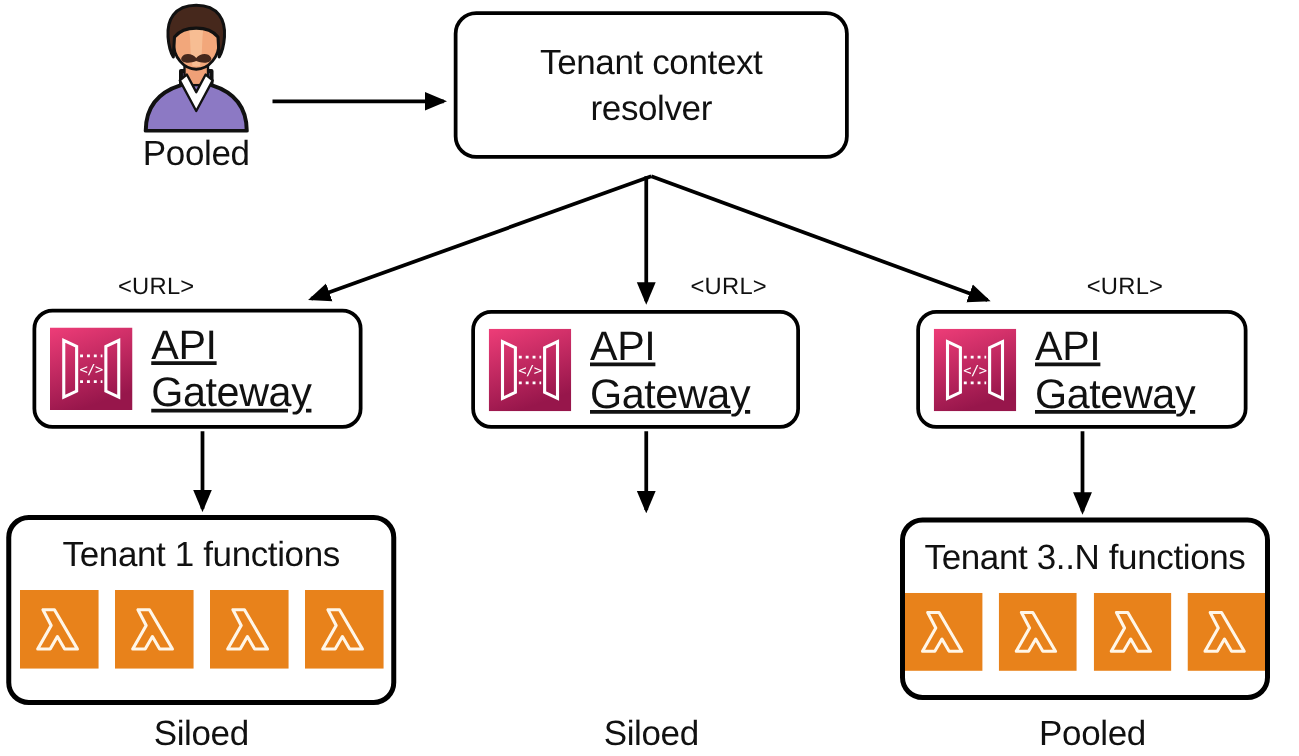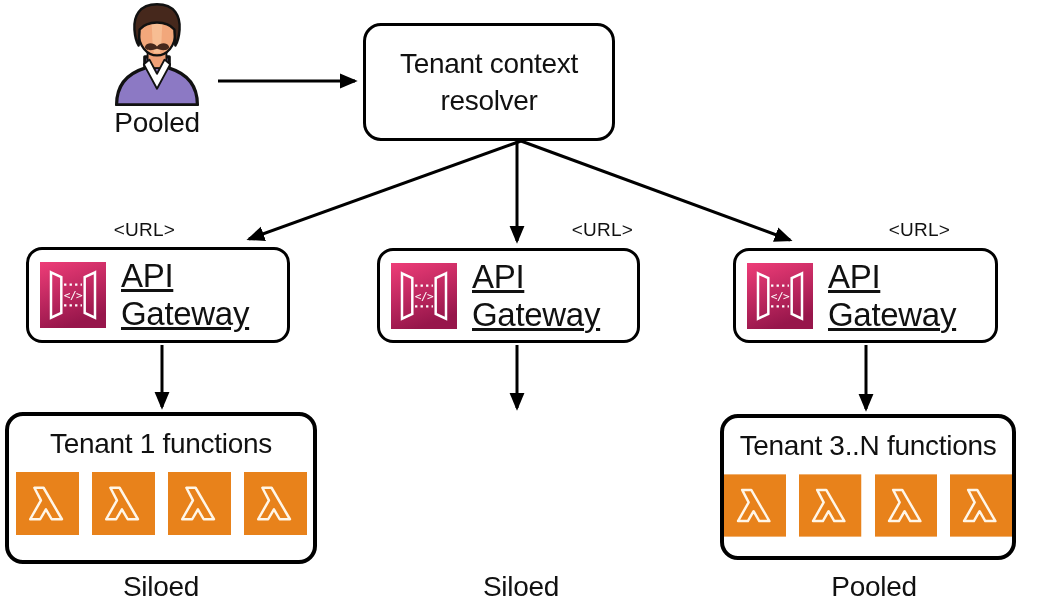--- a/index.html
+++ b/index.html
@@ -20,21 +20,21 @@
   .resolver span{display:inline-block;max-width:215px;}
   .gateway{
     display:flex;align-items:center;padding-left:11px;gap:15px;
   }
   .gateway .gw-label{font-size:33px;text-decoration:underline;}
   .gw-icon{width:66px;height:66px;flex:0 0 66px;}
   .fnbox{border-radius:18px;border-width:4px;}
   .fn-title{text-align:center;margin-top:12px;font-size:28px;}
   .lambda-row{display:flex;justify-content:center;gap:13px;margin-top:12px;}
   .lambda-icon{width:63px;height:63px;display:block;}
-  .url-label{font-size:19px;text-align:right;letter-spacing:0.2px;}
+  .url-label{font-size:19px;text-align:center;letter-spacing:0.2px;}
   .mode-label,.person-label{font-size:28px;text-align:center;}
   #wires{position:absolute;left:0;top:0;z-index:1;}
 </style>
 </head>
 <body>
 
 <div id="canvas">
 
   <svg id="wires" width="1039" height="605" aria-hidden="true">
     <defs>
@@ -57,21 +57,21 @@
     <path d="M7,109 C7,86 21,75 37,70 L37,58 L63,58 L63,70 C79,75 93,86 93,109 Z" fill="#8C79C4" stroke="#111" stroke-width="3.4" stroke-linejoin="round"></path>
     <rect x="40" y="44" width="20" height="26" fill="#EFA077" stroke="#111" stroke-width="2"></rect>
     <path d="M36,66 L50,92 L64,66 L58,61 L50,76 L42,61 Z" fill="#ffffff" stroke="#111" stroke-width="2" stroke-linejoin="round"></path>
     <ellipse cx="50" cy="33" rx="19.5" ry="23.5" fill="#F2A77B" stroke="#111" stroke-width="2.4"></ellipse>
     <path d="M43,16 C46,30 44,44 47,54 L53,54 C56,44 54,30 57,16 Z" fill="#F7BD93"></path>
     <path d="M50,2 C31,2 25,15 26,29 C26.5,36 28,42 30.5,46 L31.5,29 C36,23.5 43,21.5 50,21.5 C57,21.5 64,23.5 68.5,29 L69.5,46 C72,42 73.5,36 74,29 C75,15 69,2 50,2 Z" fill="#46281C" stroke="#111" stroke-width="2.6" stroke-linejoin="round"></path>
     <path d="M50,47 C46.5,42.5 39.5,42.5 37.5,46.5 C35.5,50.5 43,52.5 50,49.5 C57,52.5 64.5,50.5 62.5,46.5 C60.5,42.5 53.5,42.5 50,47 Z" fill="#46281C"></path>
   </svg>
   <div class="abs person-label" style="left:105px;top:107px;width:104px;">Pooled</div>
 
-  <div class="abs node resolver" style="left:363px;top:23px;width:252px;height:118px;">
+  <div class="abs node resolver" style="left:363px;top:9px;width:316px;height:118px;">
     <span>Tenant context resolver</span>
   </div>
 
   <div class="abs url-label" style="left:75px;top:219px;width:100px;">&lt;URL&gt;</div>
   <div class="abs url-label" style="left:533px;top:219px;width:100px;">&lt;URL&gt;</div>
   <div class="abs url-label" style="left:850px;top:219px;width:100px;">&lt;URL&gt;</div>
 
   <div class="abs node gateway" style="left:26px;top:247px;width:264px;height:96px;">
     <svg class="gw-icon" viewBox="0 0 48 48">
       <defs>

